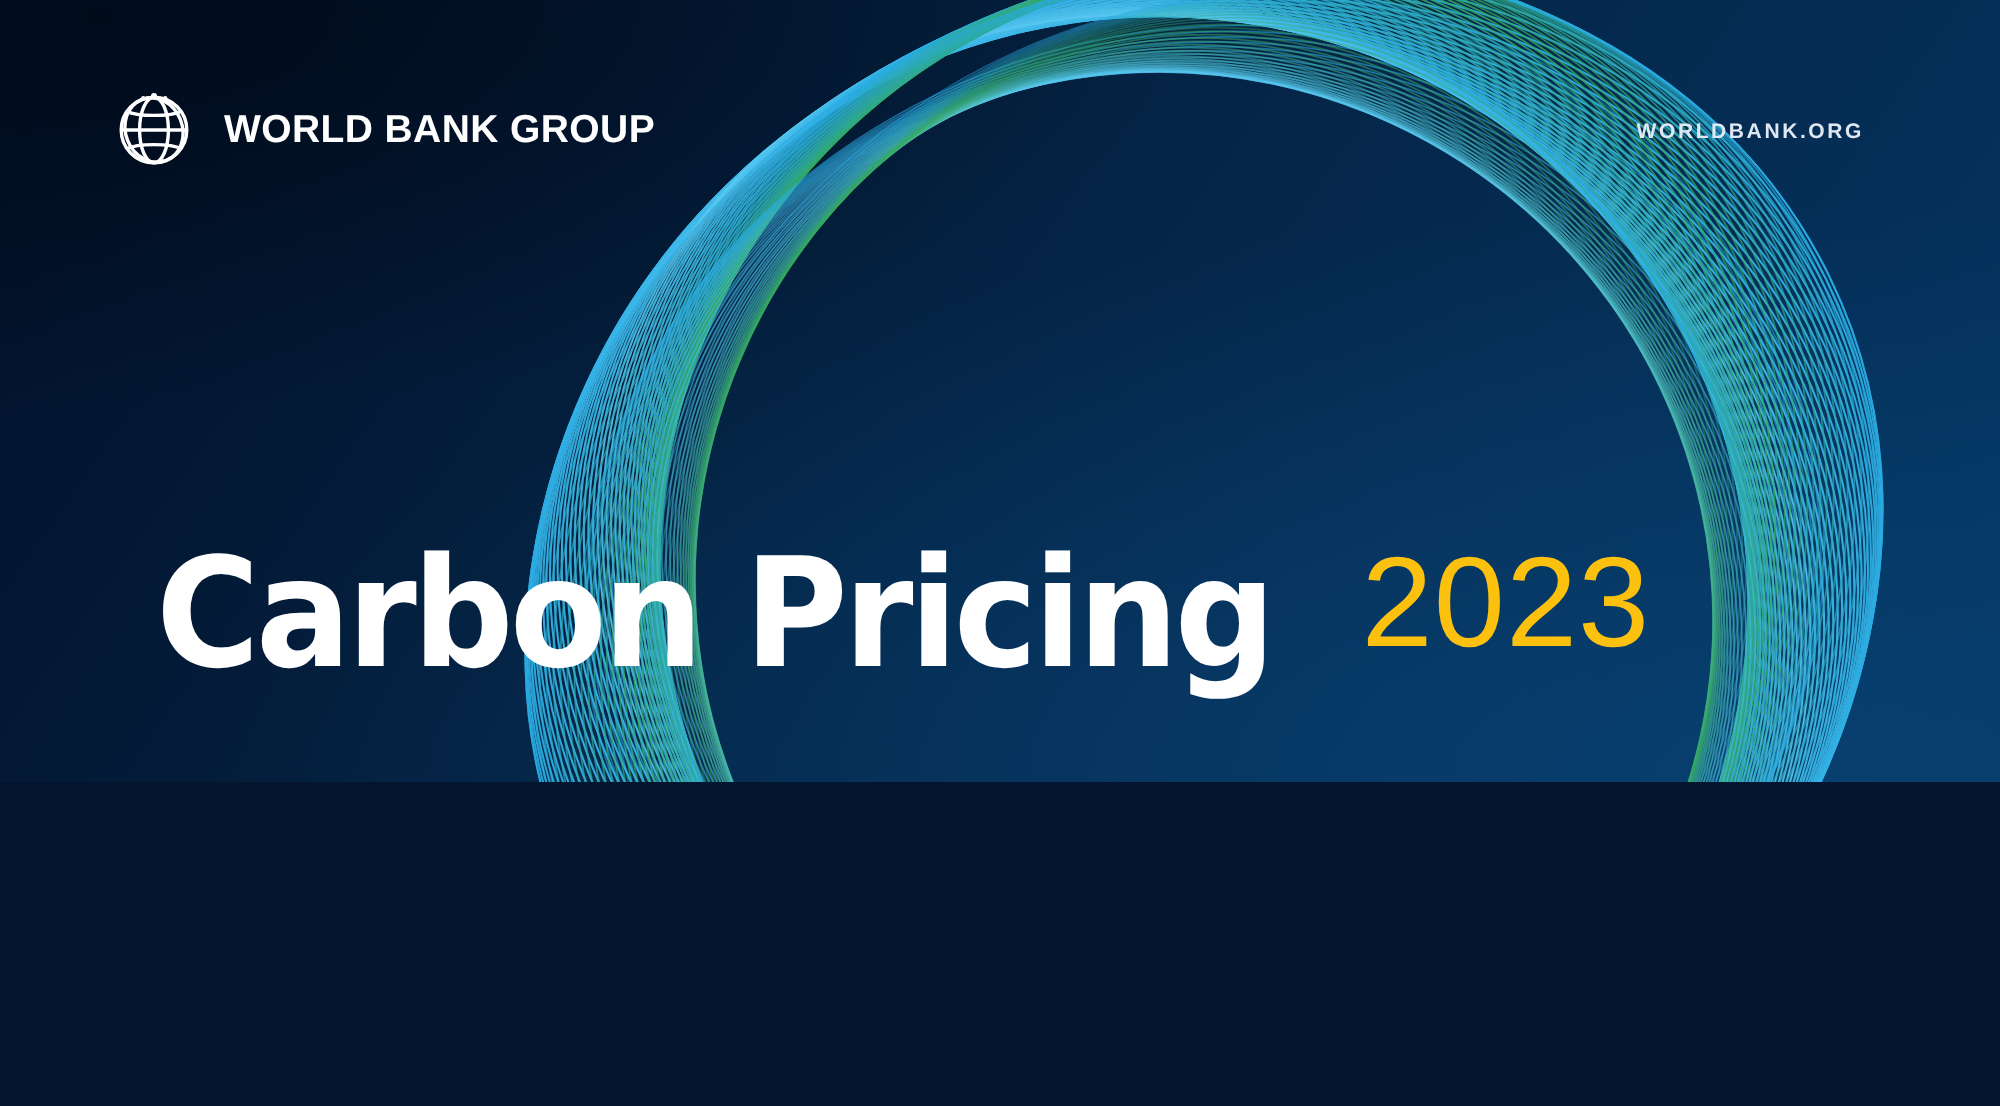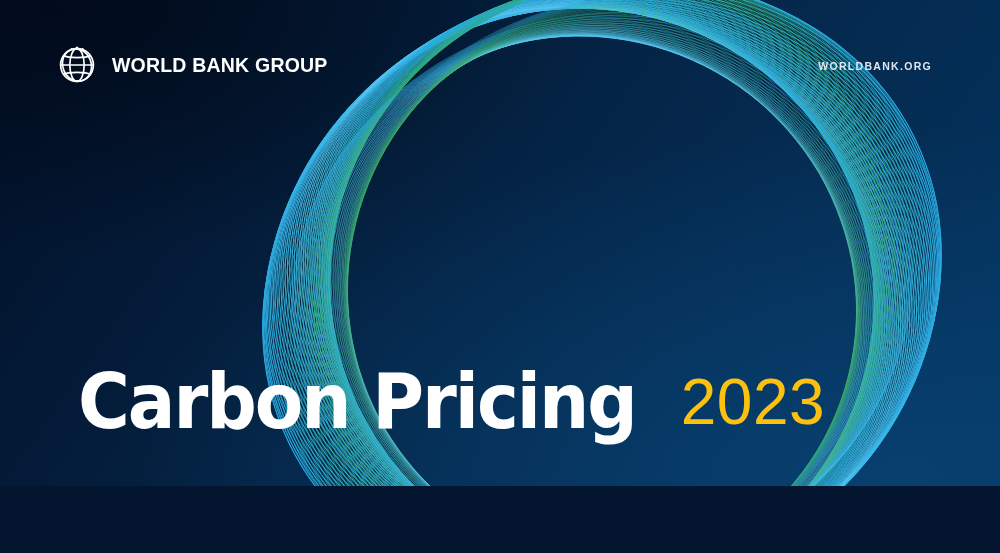--- a/index.html
+++ b/index.html
@@ -8,21 +8,21 @@
     padding: 0;
     background: #03152f;
   }
   body {
     font-family: "Liberation Sans", sans-serif;
   }
 
   .cover {
     position: relative;
     width: 1000px;
-    height: 486px;
+    height: 391px;
     overflow: hidden;
     background:
       radial-gradient(ellipse 120% 110% at 88% 96%, #053864 0%, rgba(5,56,100,0) 58%),
       radial-gradient(ellipse 95% 95% at 8% 4%, #02102a 0%, rgba(2,16,42,0) 62%),
       linear-gradient(128deg, #02122c 0%, #052murks 0%, #062a4f 52%, #03345f 100%);
     background-color: #042murks;
   }
   
   .cover {
     background:
@@ -90,21 +90,21 @@
     font-size: 54px;
     font-weight: bold;
     line-height: 1.0;
     letter-spacing: -0.6px;
     white-space: nowrap;
     margin: 0 0 6px 0;
     font-family: "DejaVu Sans", sans-serif;
   }
   .title-line-2 {
     display: flex;
-    align-items: center;
+    align-items: flex-start;
     white-space: nowrap;
     line-height: 1.0;
     margin: 0;
   }
   .title-main {
     color: #ffffff;
     font-size: 76px;
     font-weight: bold;
     letter-spacing: -2.2px;
     font-family: "DejaVu Sans", sans-serif;

